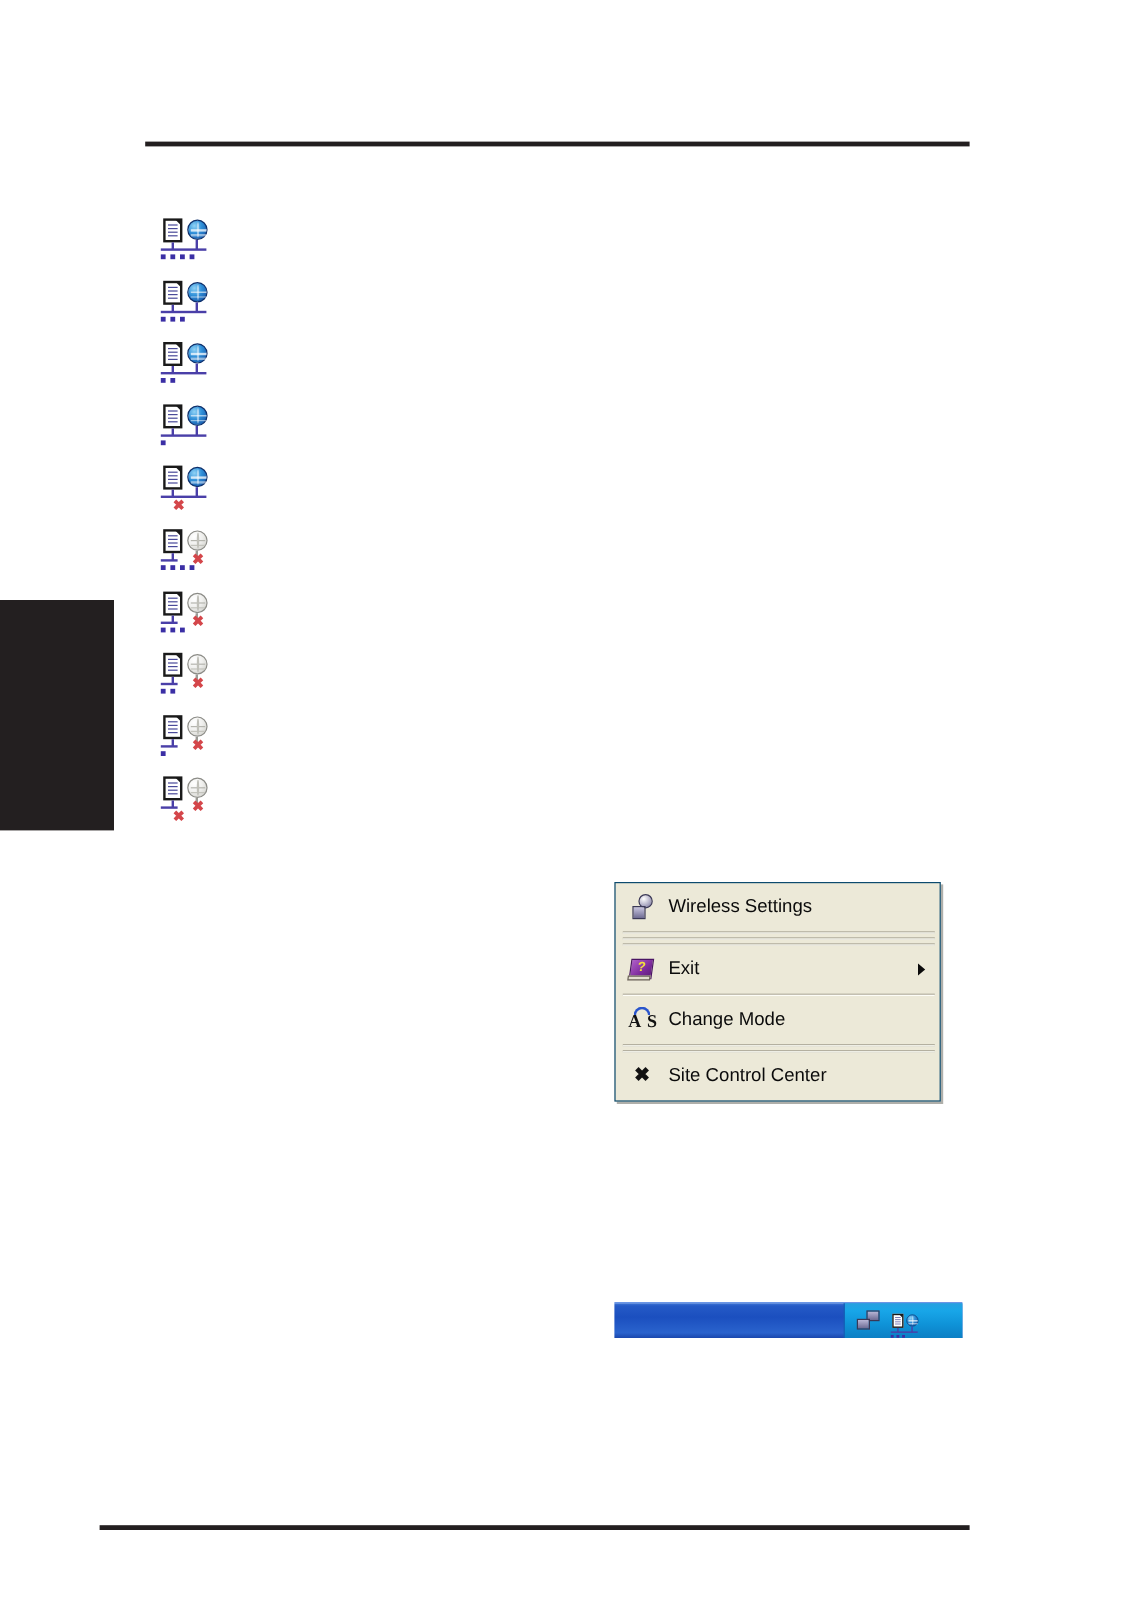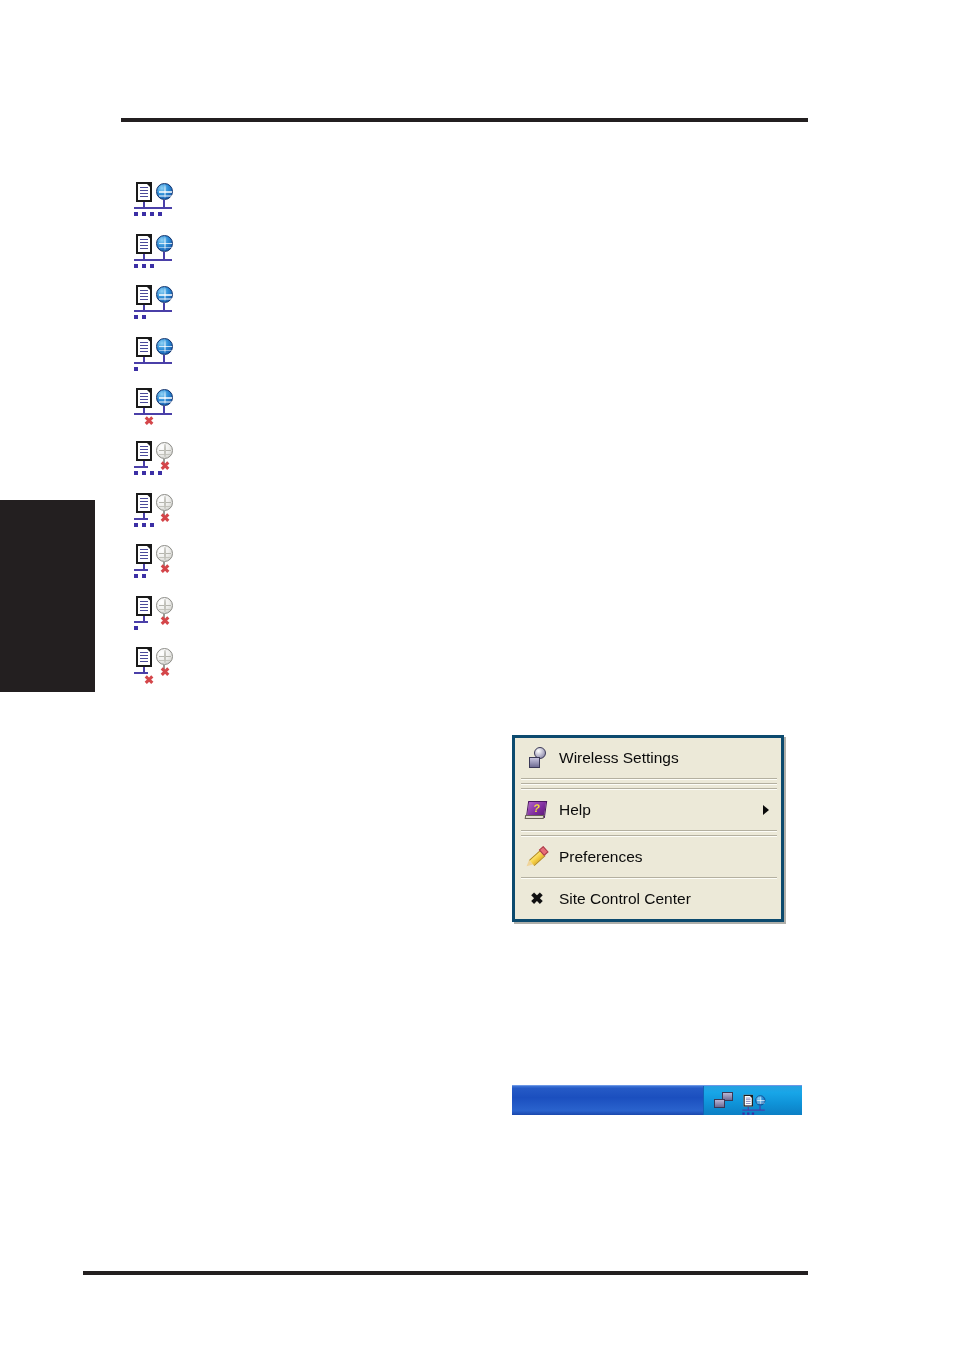--- a/index.html
+++ b/index.html
@@ -260,21 +260,21 @@
     height: 0;
   }
 
   
   .ctx-menu {
     position: absolute;
     left: 512px;
     top: 735px;
     width: 272px;
     background: #ece9d8;
-    border: 3px solid #0c4a6e;
+    border: 1px solid #0c4a6e;
     box-shadow: 2px 2px 0 rgba(110,110,100,.55);
     box-sizing: border-box;
     padding: 3px 0;
   }
   .ctx-item {
     position: relative;
     display: flex;
     align-items: center;
     height: 34px;
     padding: 0 8px 0 10px;
@@ -628,39 +628,35 @@
 
   <div class="ctx-sep"></div>
 
 
   <div class="ctx-sep"></div>
 
   <div class="ctx-item">
     <span class="ctx-icon">
       <span class="ic-help-book"></span>
     </span>
-    <span class="ctx-label">Help</span>
+    <span class="ctx-label">Exit</span>
     <span class="ctx-arrow"></span>
   </div>
-
-  <div class="ctx-sep"></div>
-
 
   <div class="ctx-sep"></div>
 
   <div class="ctx-item">
     <span class="ctx-icon">
-      <span class="ic-pencil">
-          <span class="tip"></span>
-          <span class="body"></span>
-          <span class="eraser"></span>
-        </span>
+      <span class="ic-change-mode"><span class="arc"></span>A S</span>
     </span>
-    <span class="ctx-label">Preferences</span>
-  </div>
+    <span class="ctx-label">Change Mode</span>
+  </div>
+
+  <div class="ctx-sep"></div>
+
 
 
   <div class="ctx-sep"></div>
 
   <div class="ctx-item">
     <span class="ctx-icon">
       <span class="ic-exit">✖</span>
     </span>
     <span class="ctx-label">Site Control Center</span>
   </div>

